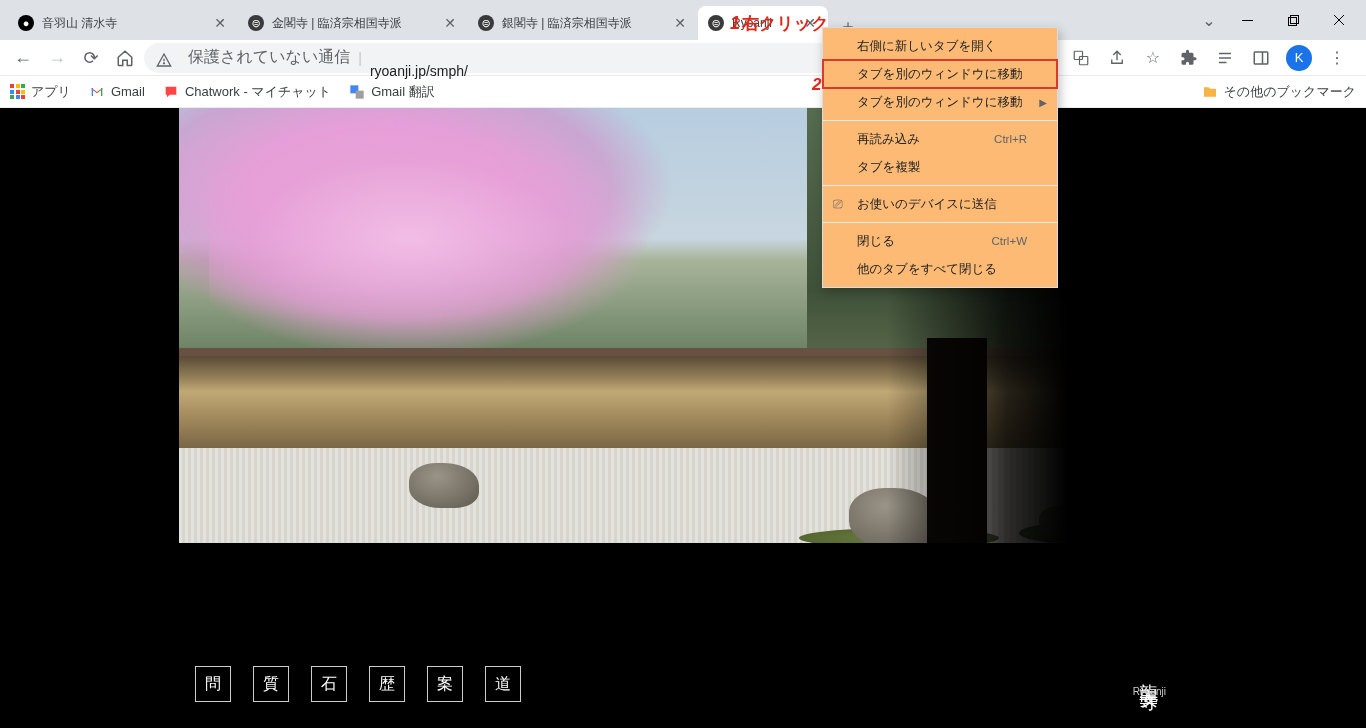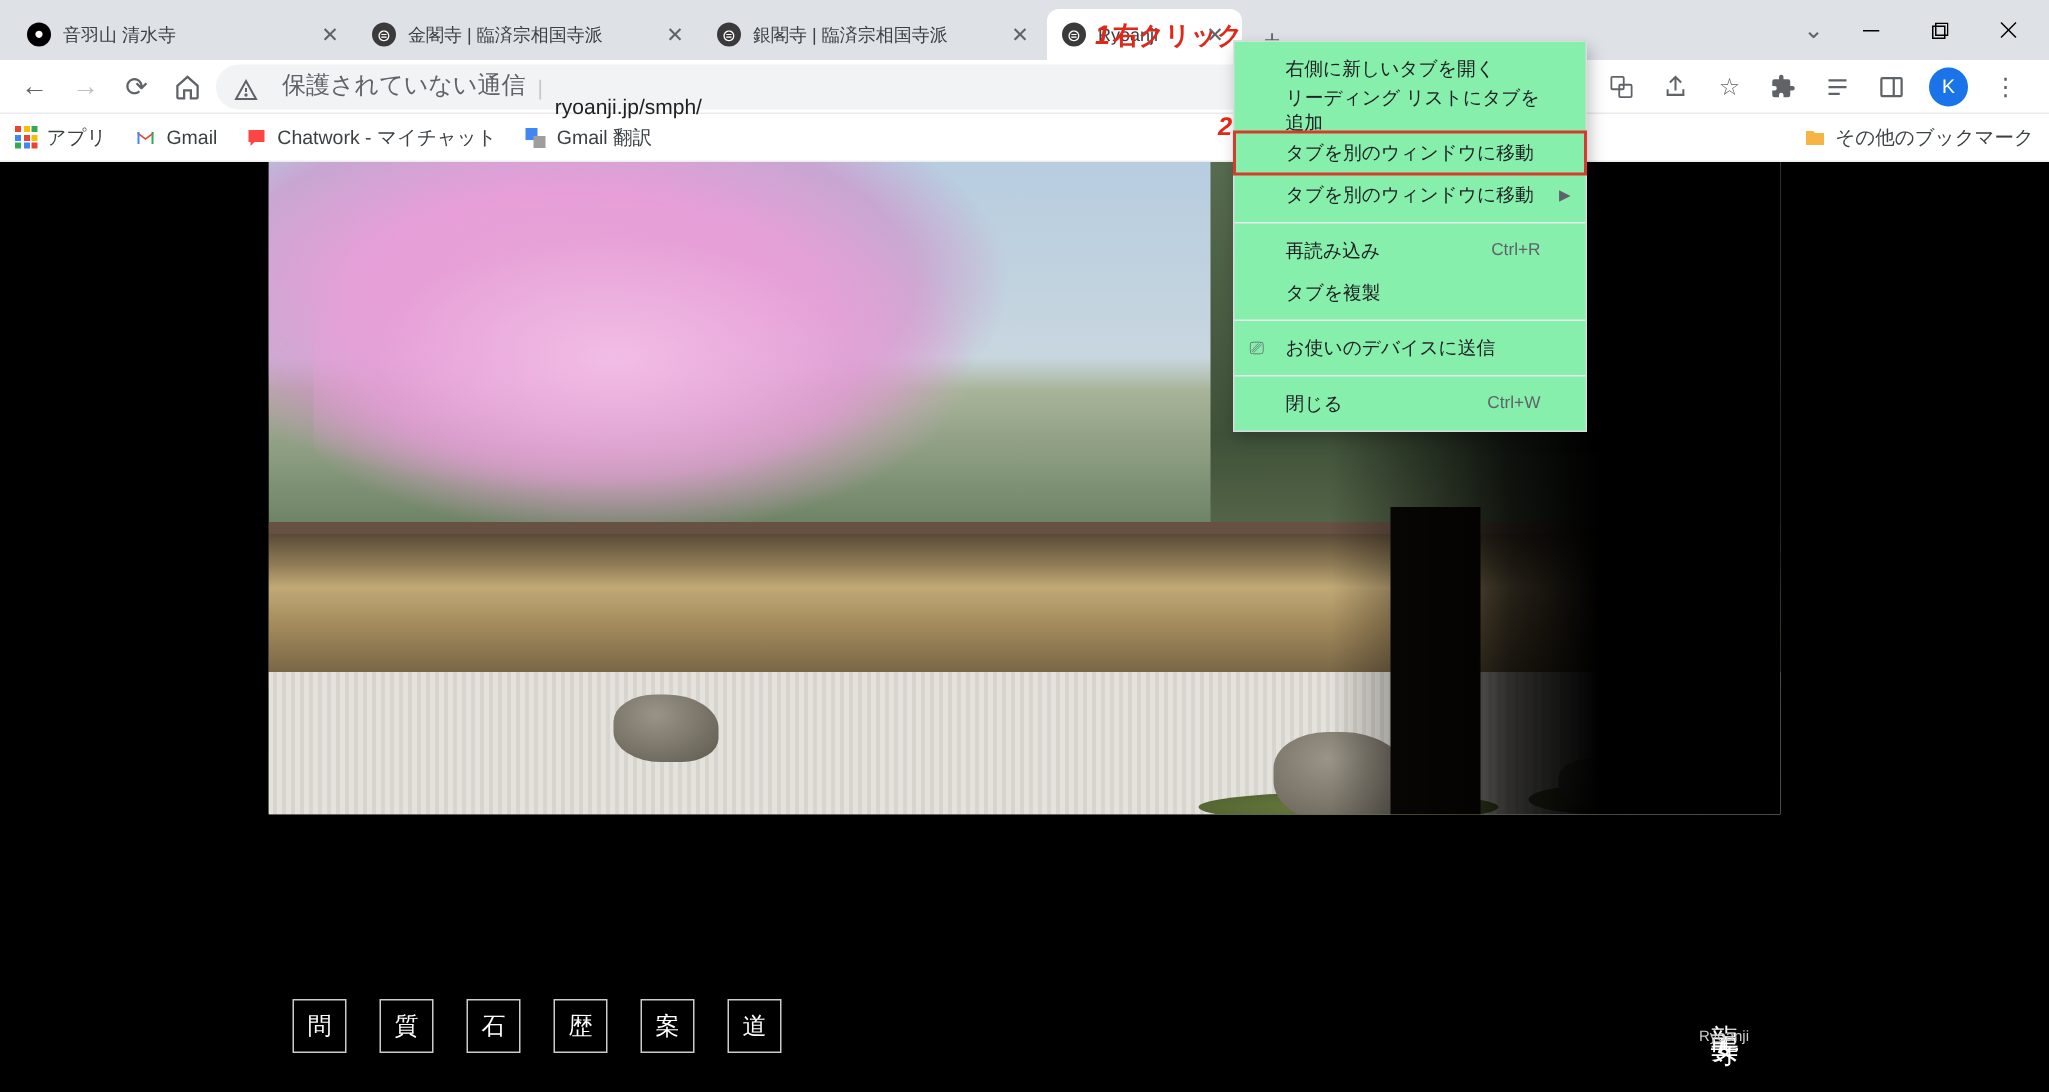--- a/index.html
+++ b/index.html
@@ -62,21 +62,21 @@
 .pillar { position:absolute; top:230px; right:200px; width: 60px; height:205px; background: #0a0805; }
 
 
 .menu-row { position:absolute; top: 558px; left: 195px; display: flex; gap: 22px; }
 .menu-box { width: 36px; height: 36px; border: 1px solid #ccc; color: #fff; display:flex; align-items:center; justify-content:center; font-size: 16px; }
 .site-logo { position:absolute; top: 560px; right: 200px; color:#fff; text-align:center; }
 .site-logo .v { font-size: 19px; letter-spacing: 4px; writing-mode: vertical-rl; line-height: 1; margin: 0 auto 6px; }
 .site-logo .en { font-size: 10px; color: #ccc; }
 
 
-.ctx { position:absolute; top: 27px; left: 822px; width: 236px; background:#86efac; border: 1px solid #dadce0; box-shadow: 2px 4px 10px rgba(0,0,0,0.25); font-size: 12.5px; color:#202124; padding: 4px 0; z-index: 100; }
+.ctx { position:absolute; top: 27px; left: 822px; width: 236px; background:#fdba74; border: 1px solid #dadce0; box-shadow: 2px 4px 10px rgba(0,0,0,0.25); font-size: 12.5px; color:#202124; padding: 4px 0; z-index: 100; }
 .ctx-item { height: 28px; display:flex; align-items:center; padding: 0 30px 0 34px; position:relative; }
 .ctx-item .sc { margin-left:auto; color:#5f6368; font-size: 11.5px; }
 .ctx-item .arrow { position:absolute; right: 10px; color:#5f6368; font-size: 10px; }
 .ctx-item .pre-icon { position:absolute; left: 10px; color:#5f6368; font-size: 12px; }
 .ctx-sep { height:1px; background:#e8eaed; margin: 4px 0; }
 .ctx-item.boxed { outline: 2px solid #d83a2c; outline-offset: -1px; }
 
 
 .ann { position:absolute; color:#e02718; font-weight: bold; z-index: 200; pointer-events: none; }
 .ann1 { top: 12px; left: 730px; font-size: 17px; display:flex; align-items: baseline; }
@@ -266,23 +266,20 @@
     <div class="v">龍安寺</div>
     <div class="en">Ryoanji</div>
   </div>
 
 </div>
 
 <div class="ctx">
   <div class="ctx-item">
       <span>右側に新しいタブを開く</span>
     </div>
-  <div class="ctx-item">
-      <span>リーディング リストにタブを追加</span>
-    </div>
   <div class="ctx-item boxed">
       <span>タブを別のウィンドウに移動</span>
     </div>
   <div class="ctx-item">
       <span>タブを別のウィンドウに移動</span>
       <span class="arrow">▶</span>
     </div>
   <div class="ctx-sep"></div>
   <div class="ctx-item">
       <span>再読み込み</span>
@@ -293,20 +290,23 @@
     </div>
   <div class="ctx-sep"></div>
   <div class="ctx-item">
       <span class="pre-icon">⎚</span>
       <span>お使いのデバイスに送信</span>
     </div>
   <div class="ctx-sep"></div>
   <div class="ctx-item">
       <span>閉じる</span>
       <span class="sc">Ctrl+W</span>
+    </div>
+  <div class="ctx-item">
+      <span>他のタブをすべて閉じる</span>
     </div>
 </div>
 
 <div class="ann ann1">
     <span class="num">1</span>
     <span>右クリック</span>
   </div>
 <div class="ann ann2">2</div>
 
 </body></html>

